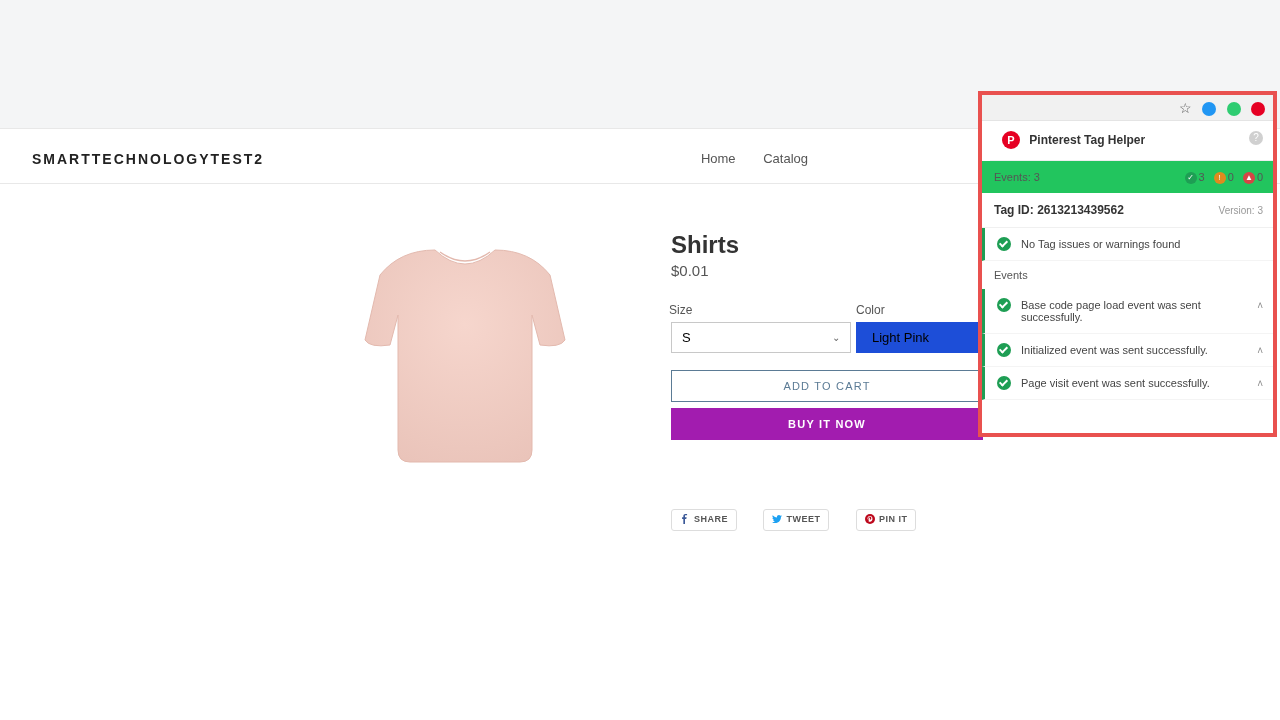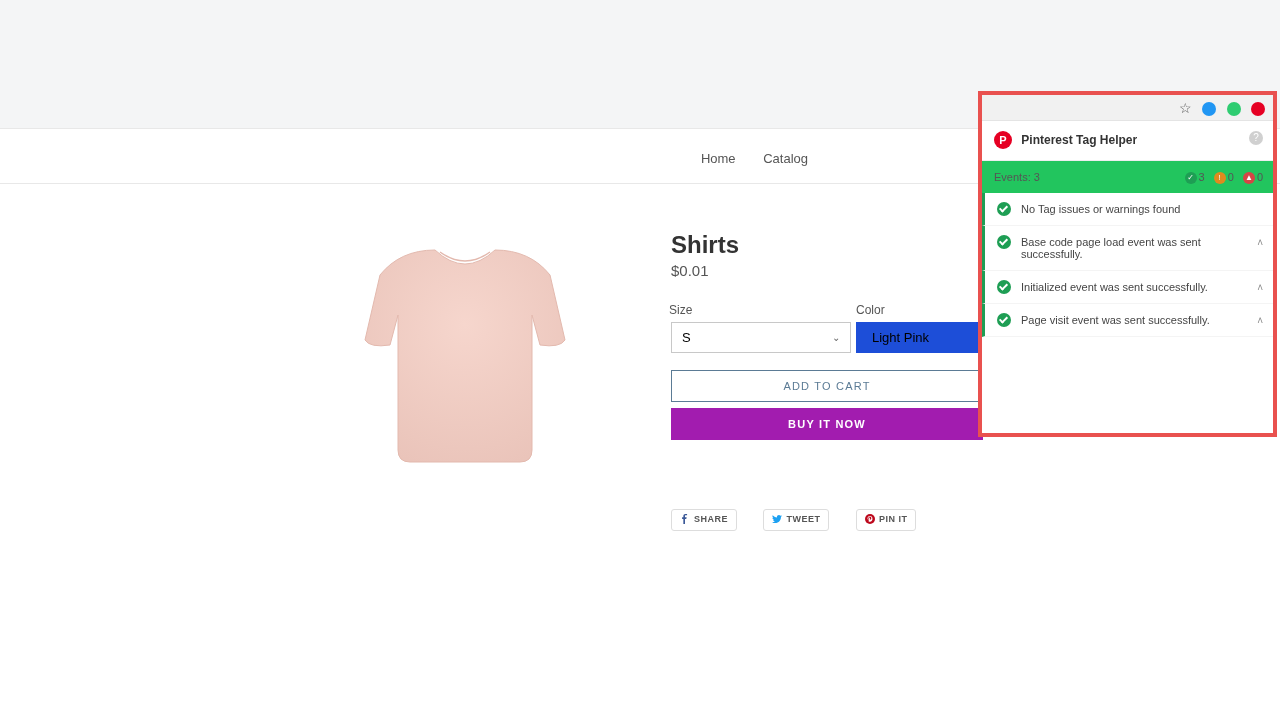--- a/index.html
+++ b/index.html
@@ -49,21 +49,21 @@
   .toolbar{position:absolute;left:982px;top:95px;width:291px;height:26px;background:#f1f1f1;border-bottom:1px solid #e4e4e4;z-index:31;}
   .ticons{position:absolute;right:8px;top:4px;}
   .ticon{display:inline-block;width:14px;height:14px;border-radius:50%;margin-left:6px;vertical-align:middle;}
   .ts{color:#555;font-size:14px;}
   .tb{background:#2196f3;}
   .tg{background:#2ecc71;}
   .tp{background:#e60023;}
 
   
   .panel{position:absolute;left:982px;top:121px;width:291px;height:312px;background:#fff;z-index:31;font-size:12px;color:#333;}
-  .panel .hdr{height:40px;padding:10px 12px;border-bottom:1px solid #eee;position:relative;}
+  .panel .hdr{height:40px;padding:10px 12px;border-bottom:1px solid #eee;position:relative;margin-left:8px;}
   .panel .hdr .plogo{display:inline-block;width:18px;height:18px;border-radius:50%;background:#e60023;color:#fff;font-weight:700;font-size:11px;text-align:center;line-height:18px;vertical-align:middle;margin-right:6px;}
   .panel .hdr .pname{font-size:12px;font-weight:700;vertical-align:middle;}
   .panel .hdr .help{position:absolute;right:10px;top:10px;width:14px;height:14px;border-radius:50%;background:#d0d0d0;color:#fff;font-size:10px;text-align:center;line-height:14px;}
 
   .panel .evbar{height:32px;background:#22c55e;line-height:32px;padding:0 12px;color:#555;font-size:11px;border-bottom:2px solid #22c55e;position:relative;}
   .evcnts{position:absolute;right:10px;top:0;font-size:11px;}
   .cnt{display:inline-block;margin-left:6px;}
   .cnt .dot{display:inline-block;width:12px;height:12px;border-radius:50%;color:#fff;font-size:8px;text-align:center;line-height:12px;vertical-align:middle;margin-right:2px;}
   .cg{background:#1e9e54;}
   .co{background:#e08a1e;}
@@ -80,20 +80,21 @@
   .panel .sect{padding:8px 12px;font-size:11px;color:#555;}
 
   
 </style>
 </head>
 <body>
 
 <div class="topfill"></div>
 
 <div class="header">
+  <div class="brand">SMARTTECHNOLOGYTEST2</div>
   <div class="navlinks">
     <a>Home</a>
     <a>Catalog</a>
   </div>
 </div>
 
 <div class="page"></div>
 
 <div class="prodimg">
   <svg viewBox="0 0 330 280" width="330" height="280">
@@ -182,24 +183,29 @@
     <span class="help">?</span>
   </div>
   <div class="evbar">
     <span>Events: 3</span>
     <span class="evcnts">
       <span class="cnt"><span class="dot cg">✓</span><span>3</span></span>
       <span class="cnt"><span class="dot co">!</span><span>0</span></span>
       <span class="cnt"><span class="dot cr">▲</span><span>0</span></span>
     </span>
   </div>
+  <div class="tagid">
+    <b><span>Tag ID:</span> <span>2613213439562</span></b>
+    <span class="ver">Version: 3</span>
+  </div>
   <div class="row">
     <span class="ok"></span>
     <span>No Tag issues or warnings found</span>
   </div>
+  <div class="sect">Events</div>
   <div class="row">
     <span class="ok"></span>
     <span>Base code page load event was sent successfully.</span>
     <span class="chevr">˄</span>
   </div>
   <div class="row">
     <span class="ok"></span>
     <span>Initialized event was sent successfully.</span>
     <span class="chevr">˄</span>
   </div>

